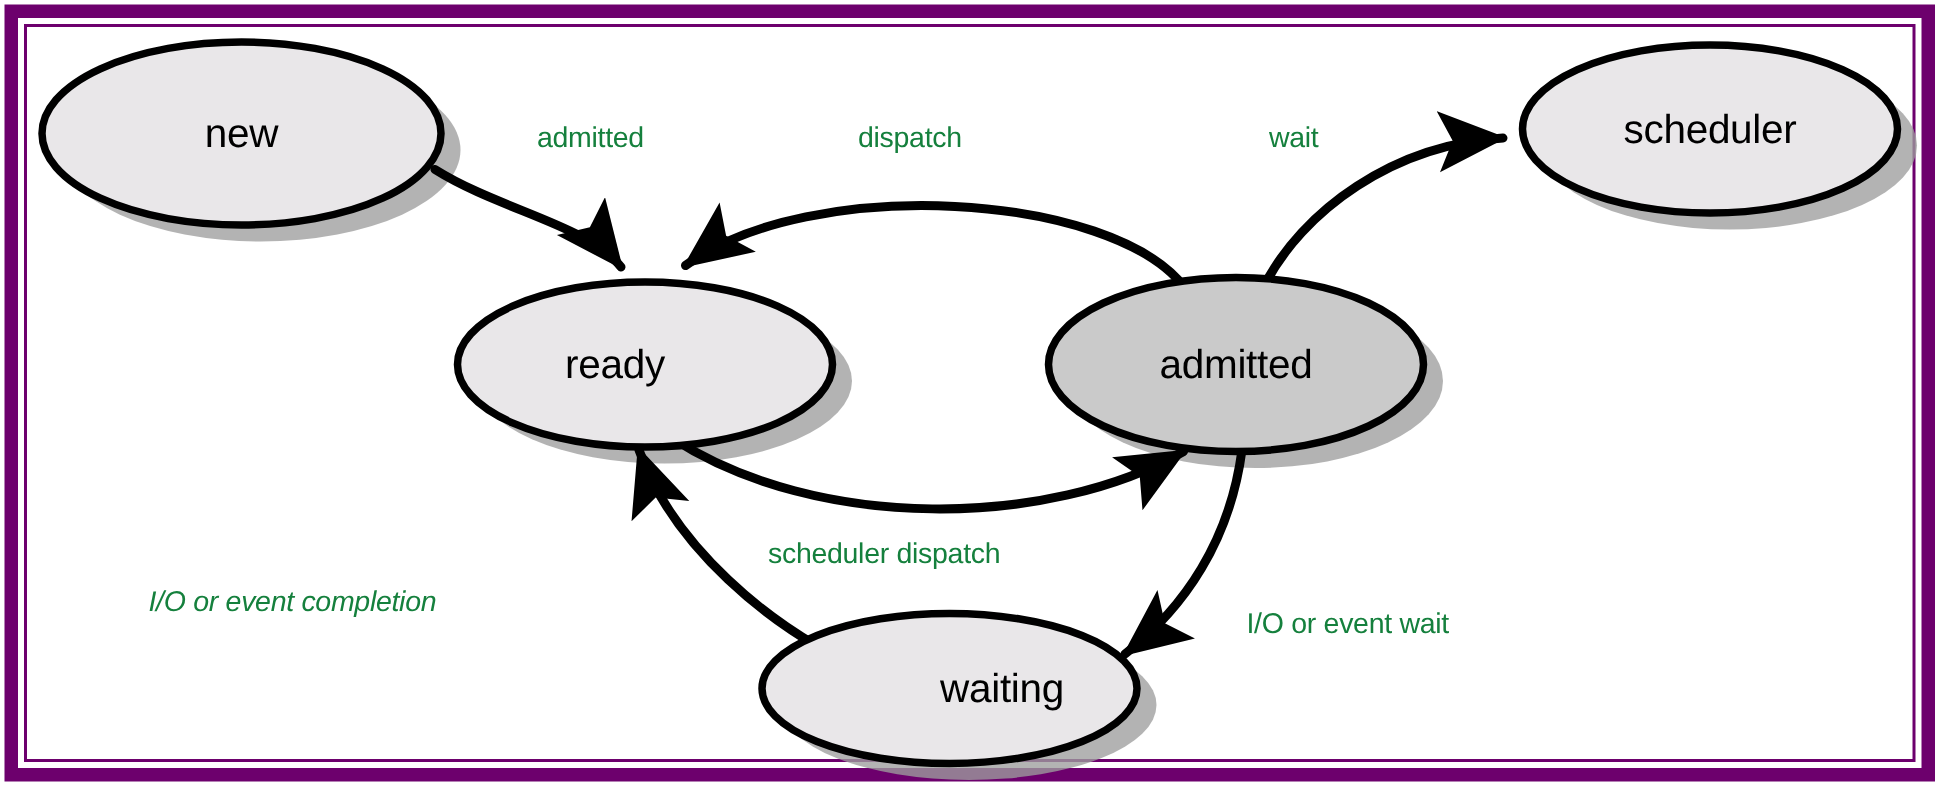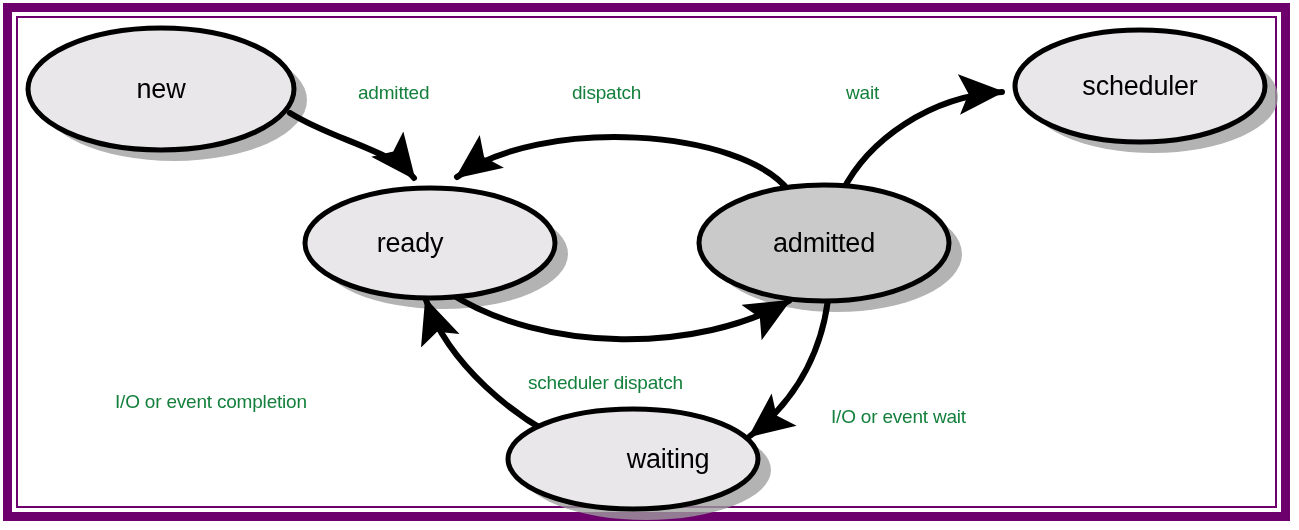--- a/index.html
+++ b/index.html
@@ -116,18 +116,18 @@
       <div class="node-label" style="left: 410px; top: 243px;">ready</div>
       <div class="node-label" style="left: 824px; top: 243px;">admitted</div>
       <div class="node-label" style="left: 1140px; top: 86px;">scheduler</div>
       <div class="node-label" style="left: 668px; top: 459px;">waiting</div>
     </div>
 
   <div id="edge-labels">
       <div class="edge-label" style="left: 358px; top: 78px;">admitted</div>
       <div class="edge-label" style="left: 572px; top: 78px;">dispatch</div>
       <div class="edge-label" style="left: 846px; top: 78px;">wait</div>
-      <div class="edge-label" style="left: 528px; top: 355px; margin-top: 13px;">scheduler dispatch</div>
+      <div class="edge-label" style="left: 512px; top: 355px;">scheduler dispatch</div>
       <div class="edge-label" style="left: 819px; top: 402px; margin-left: 12px;">I/O or event wait</div>
-      <div class="edge-label" style="left: 115px; top: 387px;">I/O or event completion</div>
+      <div class="edge-label" style="left: 99px; top: 387px; font-style: italic;">I/O or event completion</div>
     </div>
 
 </div>
 
 </body></html>

